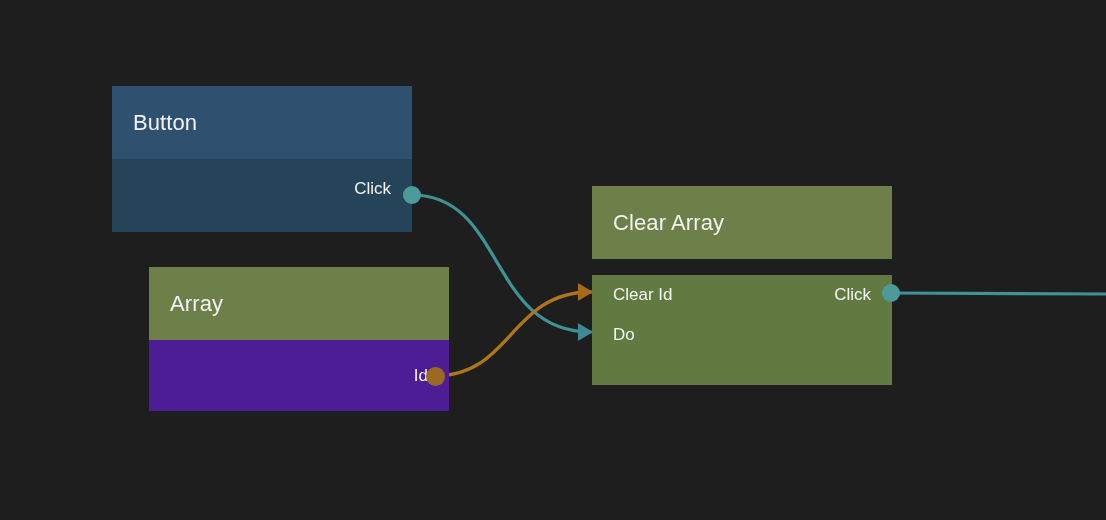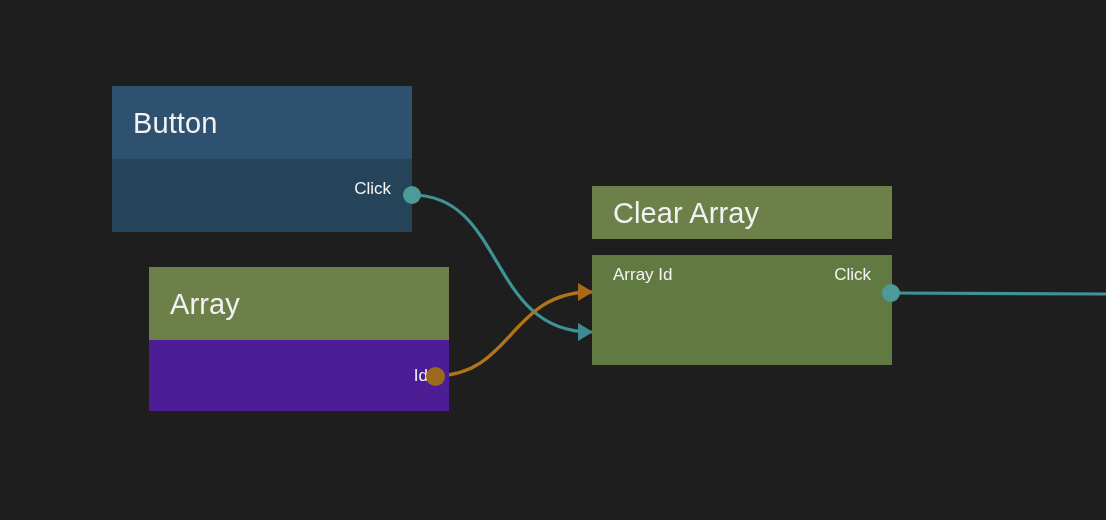--- a/index.html
+++ b/index.html
@@ -49,21 +49,21 @@
   }
   .node-header {
     box-sizing: border-box;
     width: 100%;
     display: flex;
     align-items: center;
     padding: 0 21px;
   }
   .node-title {
     color: #f2f2f2;
-    font-size: 29px;
+    font-size: 22px;
     line-height: 26px;
     font-weight: normal;
     letter-spacing: 0.1px;
     white-space: nowrap;
   }
   .node-body {
     box-sizing: border-box;
     width: 100%;
     position: relative;
   }
@@ -145,30 +145,33 @@
       <span class="node-title">Array</span>
     </div>
     <div class="node-body" style="height: 71px; background: #4c1d95;">
       <div class="port-row out" style="height:71px;">
         <span class="port-label">Id</span>
       </div>
     </div>
   </div>
 
   <div class="node theme-green" style="left:592px; top:186px; width:300px;">
-    <div class="node-header" style="height: 53px; background: rgb(109, 128, 73);">
+    <div class="node-header" style="height: 73px; background: rgb(109, 128, 73);">
       <span class="node-title">Clear Array</span>
     </div>
     <div class="node-body" style="height: 110px; background: rgb(97, 122, 65);">
 
       <div class="port-row" style="height:40px; margin-top:16px; justify-content:space-between;">
-        <span class="port-label">Array Id</span>
+        <span class="port-label">Clear Id</span>
         <span class="port-label">Click</span>
       </div>
 
+      <div class="port-row in" style="height:40px;">
+        <span class="port-label">Do</span>
+      </div>
     </div>
   </div>
 
   <div class="knob knob-teal" style="left:403px; top:186px; width:18px; height:18px;"></div>
 
   <div class="knob knob-orange" style="left:426px; top:367px; width:19px; height:19px;"></div>
 
   <div class="knob knob-teal" style="left:882px; top:284px; width:18px; height:18px;"></div>
 
   <div class="arrow arrow-orange" style="left:578px; top:283px;"></div>

